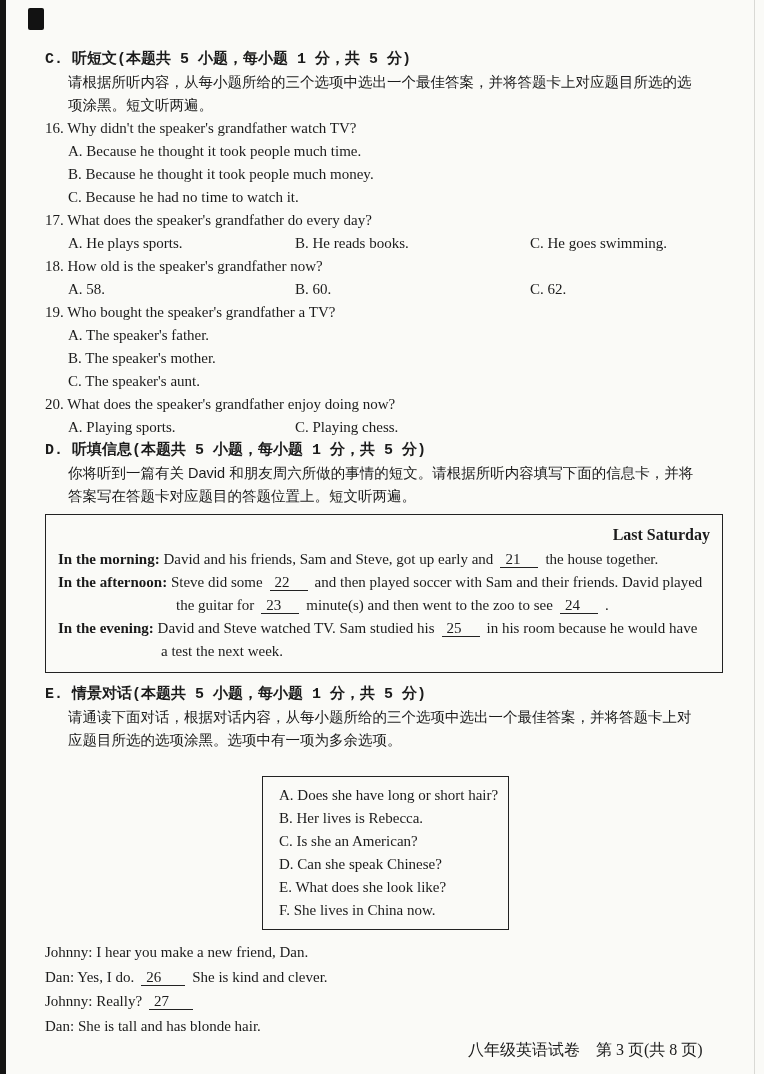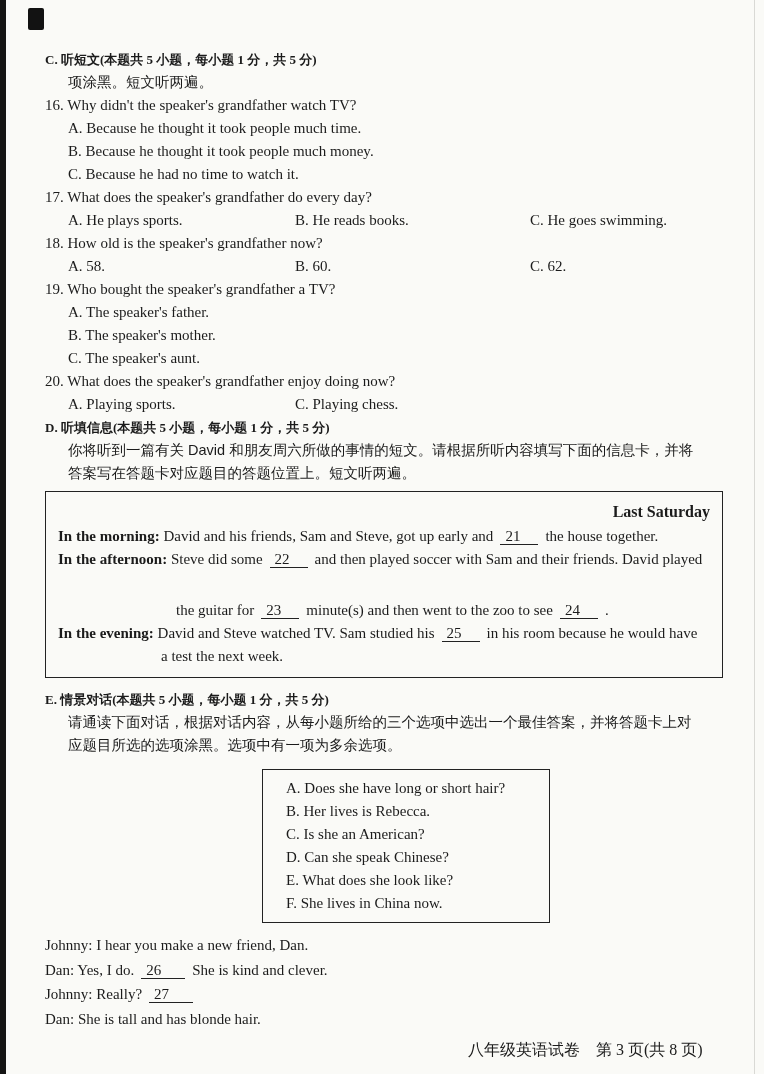--- a/index.html
+++ b/index.html
@@ -24,23 +24,23 @@
     background: #121212; border-radius: 2px;
   }
   .scan-right-line {
     position: absolute; left: 754px; top: 0; width: 1px; height: 1074px;
     background: #d9d9d5;
   }
 
   .content { position: absolute; left: 45px; top: 48px; width: 678px; }
 
   .sec-heading {
-    font-family: Liberation Serif, serif;
+    font-family: Liberation Mono, monospace;
     font-weight: bold;
-    font-size: 13px;
+    font-size: 15px;
     line-height: 23px;
   }
   .instr {
     font-family: "Liberation Sans", sans-serif;
     font-size: 14.5px;
     line-height: 23px;
     margin-left: 23px;
   }
   .stem { line-height: 23px; }
   .opt-line { line-height: 23px; margin-left: 23px; }
@@ -67,30 +67,30 @@
     padding: 7px 12px 9px 12px;
   }
   .info-card .card-title {
     text-align: right;
     font-weight: bold;
     font-size: 16px;
     line-height: 26px;
   }
   .card-line { line-height: 23px; }
   .card-label { font-weight: bold; }
-  .indent-afternoon { padding-left: 118px; margin-top: 28px; }
+  .indent-afternoon { padding-left: 118px; }
   .indent-evening { padding-left: 103px; }
 
   
   .e-box {
-    margin-top: 12px;
+    margin-top: 24px;
     margin-left: 217px;
-    width: 288px;
+    width: 247px;
     border: 1px solid #222;
-    padding: 7px 8px 7px 23px;
+    padding: 7px 8px 7px 16px;
   }
   .e-box-line { line-height: 23px; }
 
   .dialogue { margin-top: 10px; }
   .dlg-line { line-height: 24.5px; }
 
   .footer {
     position: absolute;
     left: 468px;
     top: 1041px;
@@ -104,20 +104,21 @@
 
 <div class="page">
 
   <div class="scan-edge"></div>
   <div class="scan-blob"></div>
   <div class="scan-right-line"></div>
 
   <div class="content">
 
     <div class="sec-heading">C. 听短文(本题共 5 小题，每小题 1 分，共 5 分)</div>
+    <div class="instr">请根据所听内容，从每小题所给的三个选项中选出一个最佳答案，并将答题卡上对应题目所选的选</div>
     <div class="instr">项涂黑。短文听两遍。</div>
 
     <div class="stem">16. Why didn't the speaker's grandfather watch TV?</div>
     <div class="opt-line">A. Because he thought it took people much time.</div>
     <div class="opt-line">B. Because he thought it took people much money.</div>
     <div class="opt-line">C. Because he had no time to watch it.</div>
 
     <div class="stem">17. What does the speaker's grandfather do every day?</div>
     <div class="opt-row">
       <span class="col1">A. He plays sports.</span>

